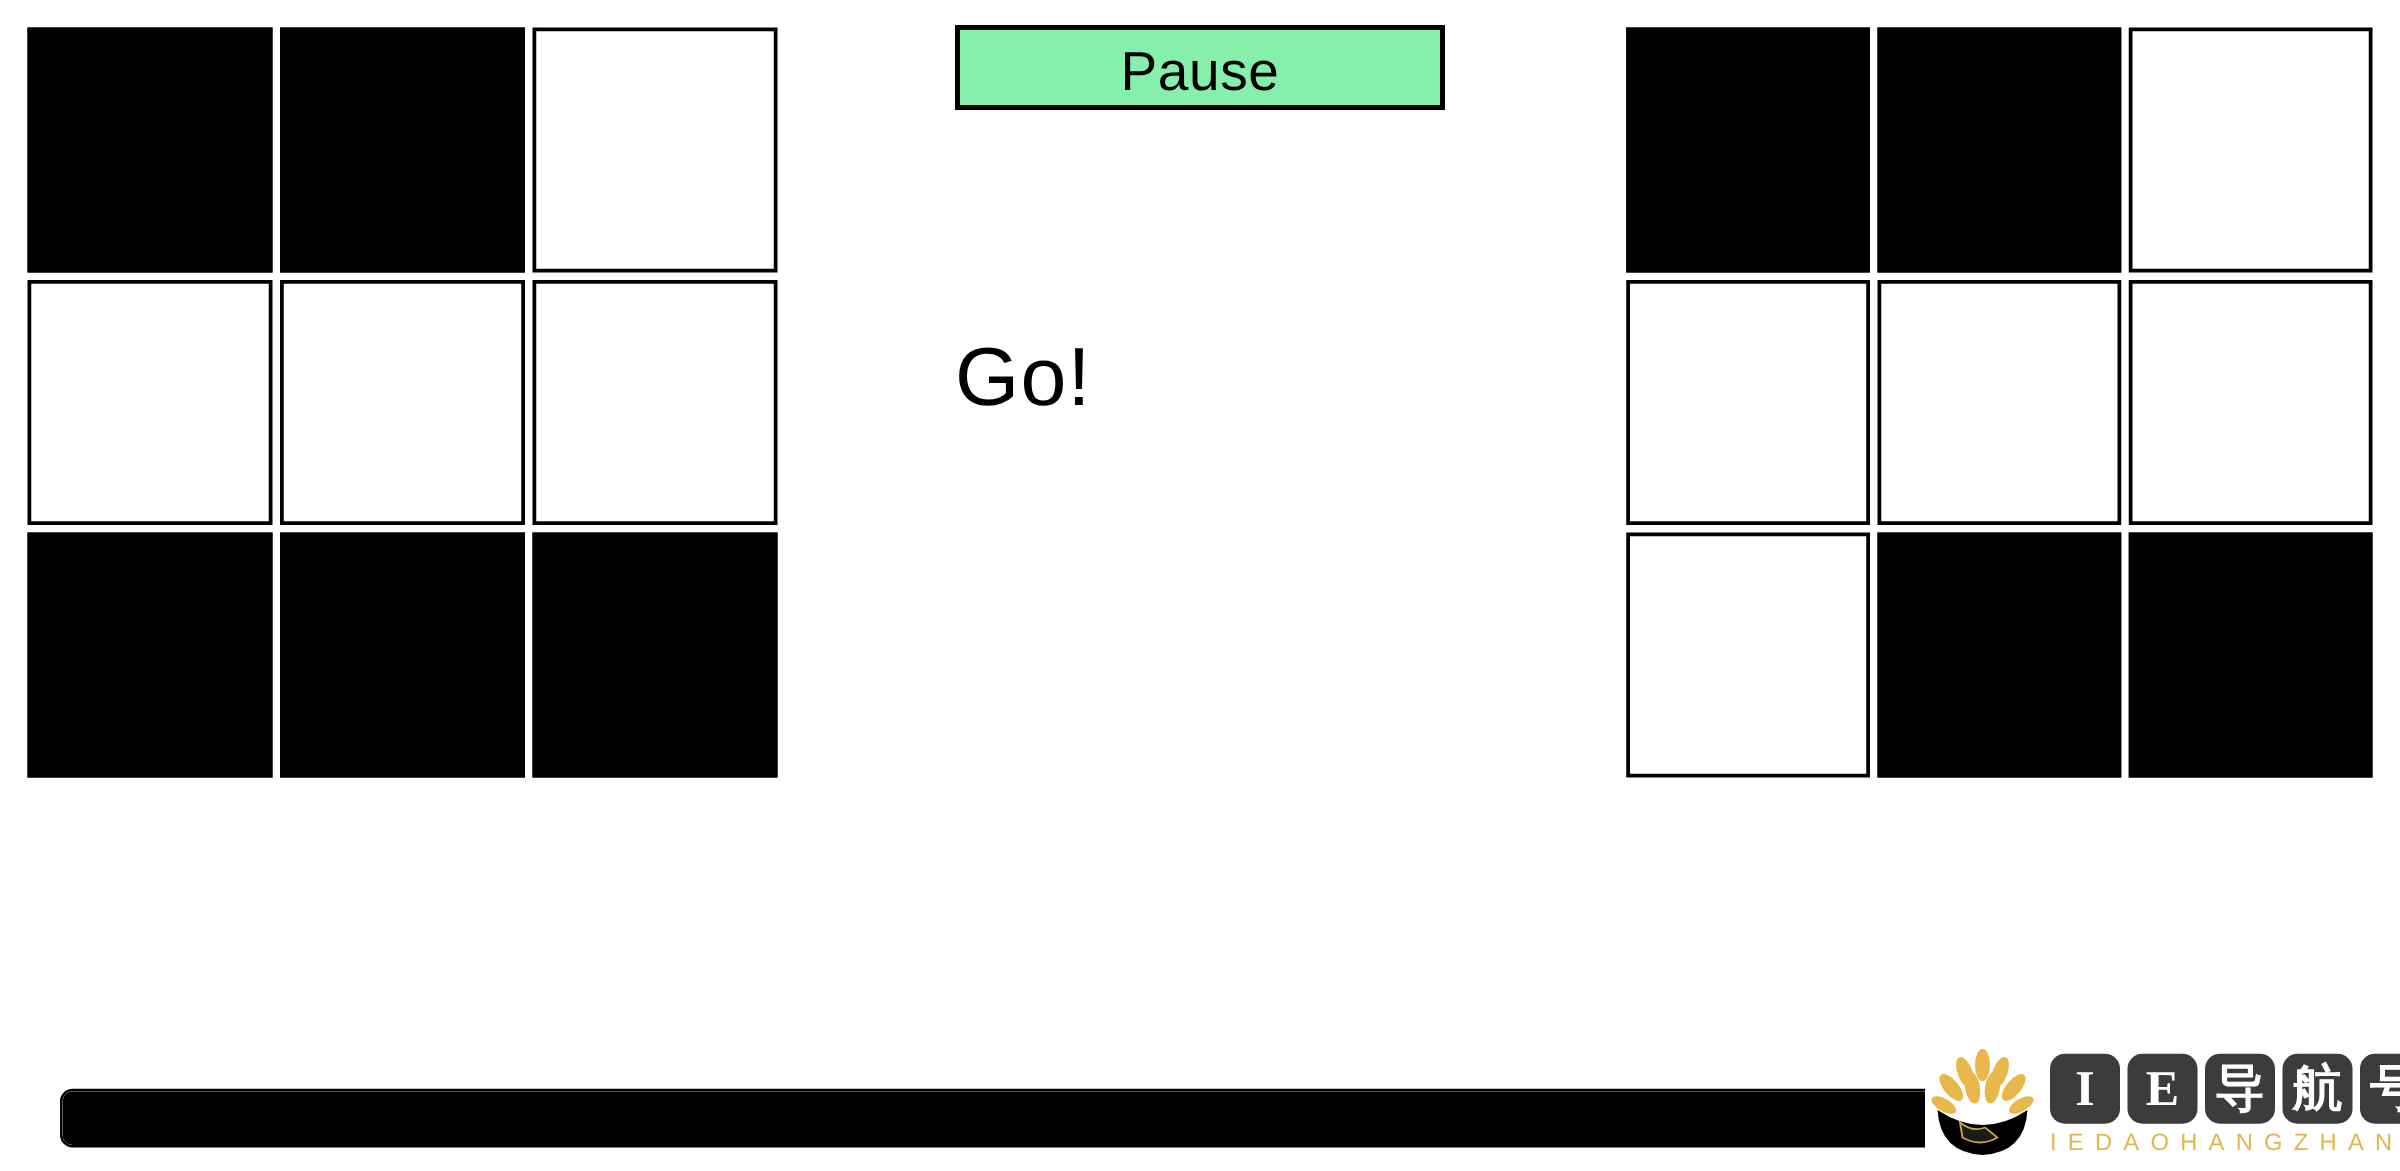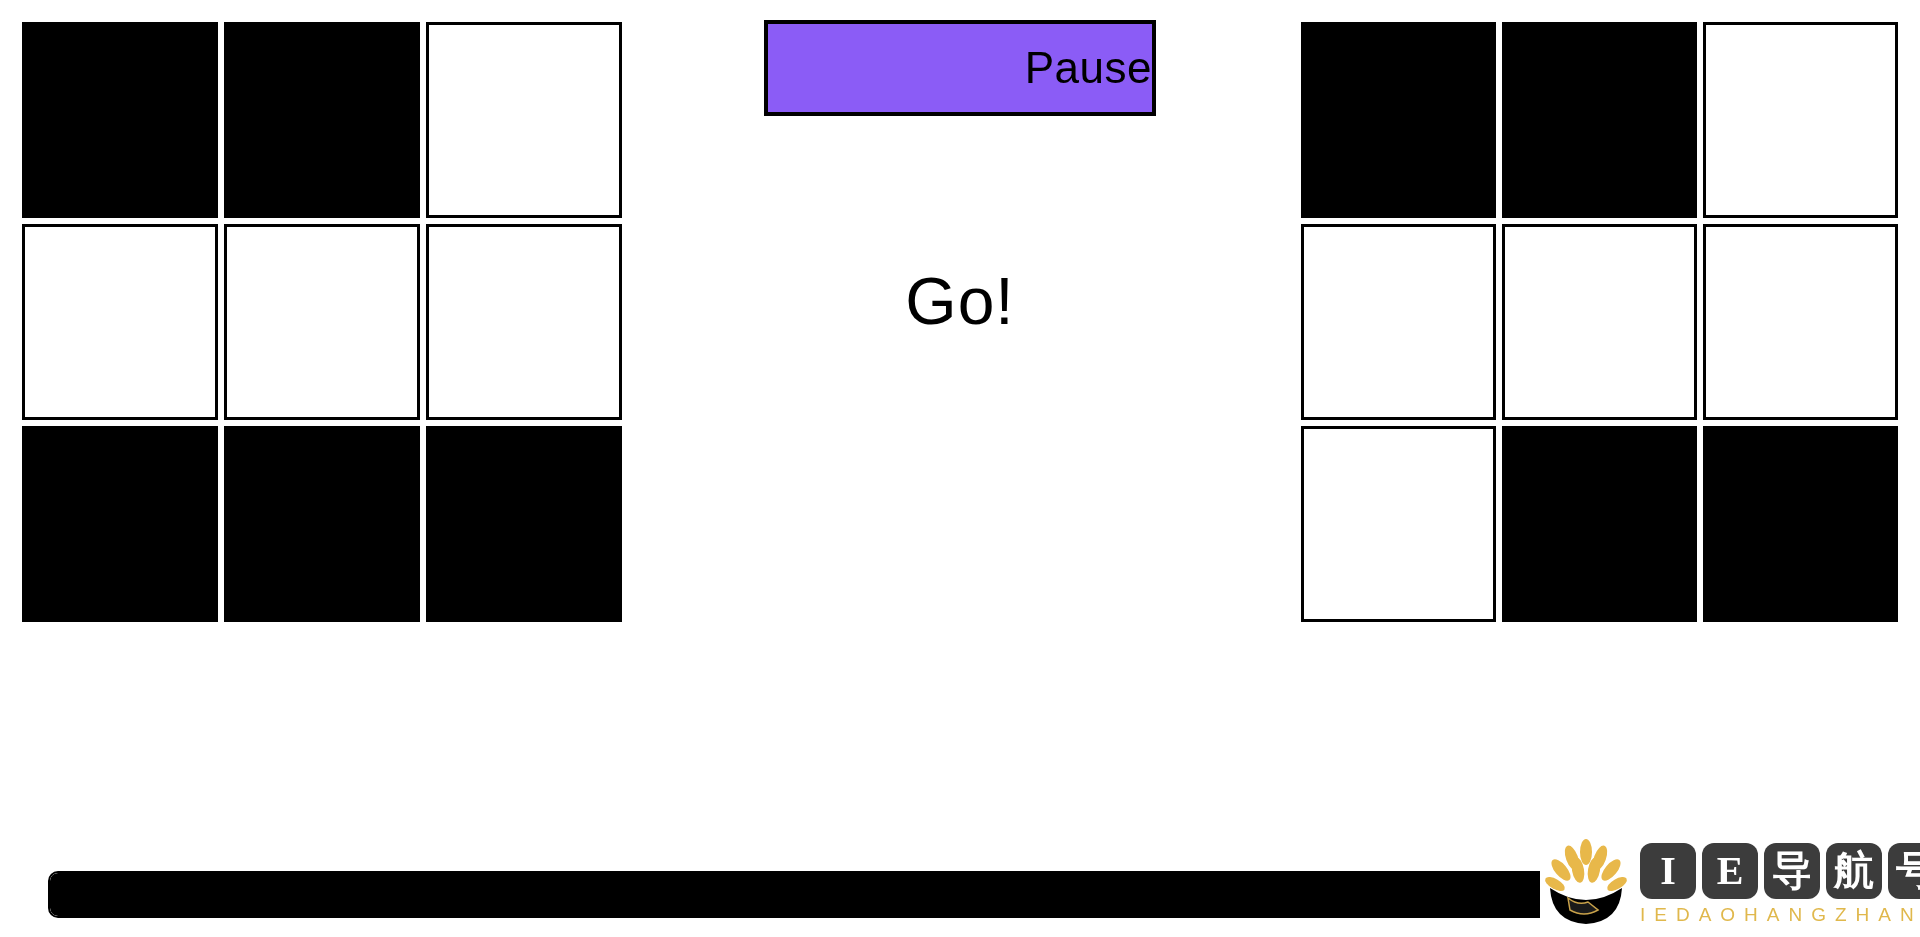--- a/index.html
+++ b/index.html
@@ -46,40 +46,40 @@
     background: #000000;
     border-color: #000000;
   }
 
   
   .pause-button {
     position: absolute;
     left: 764px;
     top: 20px;
     width: 392px;
-    height: 96px;
+    height: 68px;
     box-sizing: border-box;
     border: 4px solid #000000;
-    background: #8b5cf6;
+    background: #86efac;
     color: #000000;
     font-family: "Liberation Sans", sans-serif;
     font-size: 44px;
     font-weight: 400;
     line-height: 68px;
-    text-align: right;
+    text-align: center;
     letter-spacing: 0.5px;
     cursor: pointer;
     padding: 0;
   }
   .status-text {
     position: absolute;
     left: 764px;
     top: 268px;
     width: 392px;
-    text-align: center;
+    text-align: left;
     font-family: "Liberation Sans", sans-serif;
     font-size: 66px;
     font-weight: 400;
     color: #000000;
     line-height: 1;
     letter-spacing: 1px;
   }
 
   
   .progress-track {

